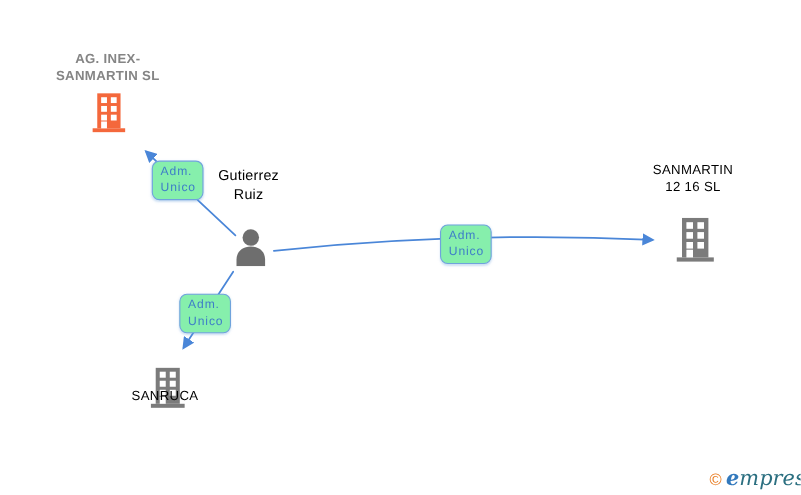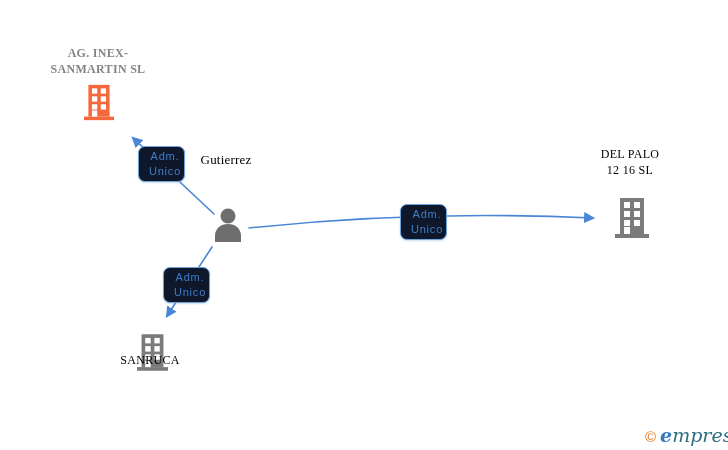--- a/index.html
+++ b/index.html
@@ -28,40 +28,39 @@
     line-height: 16px;
     letter-spacing: 0.3px;
     cursor: pointer;
   }
   .node-label.bold { font-weight: bold; color: #858585; }
   .person-label {
     font-size: 13px;
     line-height: 16.5px;
     letter-spacing: 0.2px;
   }
-  .label-line { display: block; font-family: Liberation Serif, serif; }
+  .label-line { display: block; }
 
   .icon-wrap { position: absolute; z-index: 2; cursor: pointer; }
 
   .rel-box {
     position: absolute;
     z-index: 3;
     width: 47px;
     height: 36px;
     box-sizing: border-box;
-    background: #0f172a;
+    background: #86efac;
     border: 1.5px solid #6FA3DC;
     border-radius: 7px;
     box-shadow: 0 1px 2px rgba(111,163,220,0.35);
     color: #3E7DC8;
     font-size: 11px;
     line-height: 15px;
     letter-spacing: 0.8px;
     padding: 2px 0 0 7px;
-    text-align: center;
   }
   .rel-line { display: block; }
 
   #brand {
     position: absolute;
     left: 645px;
     top: 424px;
     z-index: 2;
     display: flex;
     align-items: baseline;
@@ -115,35 +114,36 @@
     </svg>
   </span>
 
   <div class="rel-box" style="left:138px; top:146px;">
     <span class="rel-line">Adm.</span>
     <span class="rel-line">Unico</span>
   </div>
 
   <div class="node-label person-label" style="left:184px; top:152px; width:84px;">
     <span class="label-line">Gutierrez</span>
+    <span class="label-line">Ruiz</span>
   </div>
   <span class="icon-wrap" style="left:212px; top:208px;">
     <svg width="32" height="34" viewBox="0 0 32 34">
       <circle cx="16" cy="8" r="7.5" fill="#6E6E6E"></circle>
       <path d="M16,16 C8.5,16 3,20.5 3,28 L3,34 L29,34 L29,28 C29,20.5 23.5,16 16,16 Z" fill="#6E6E6E"></path>
     </svg>
   </span>
 
   <div class="rel-box" style="left:400px; top:204px;">
     <span class="rel-line">Adm.</span>
     <span class="rel-line">Unico</span>
   </div>
 
   <div class="node-label" style="left:572px; top:146px; width:116px;">
-    <span class="label-line">DEL PALO</span>
+    <span class="label-line">SANMARTIN</span>
     <span class="label-line">12 16 SL</span>
   </div>
   <span class="icon-wrap" style="left:615px; top:198px;">
     <svg width="34" height="40" viewBox="0 0 34 40">
       <rect x="0" y="36" width="34" height="4" fill="#7B7B7B"></rect>
       <rect x="5" y="0" width="24" height="36" fill="#7B7B7B"></rect>
       <rect x="9" y="4" width="6" height="6" fill="#ffffff"></rect>
       <rect x="19" y="4" width="6" height="6" fill="#ffffff"></rect>
       <rect x="9" y="13" width="6" height="6" fill="#ffffff"></rect>
       <rect x="19" y="13" width="6" height="6" fill="#ffffff"></rect>

